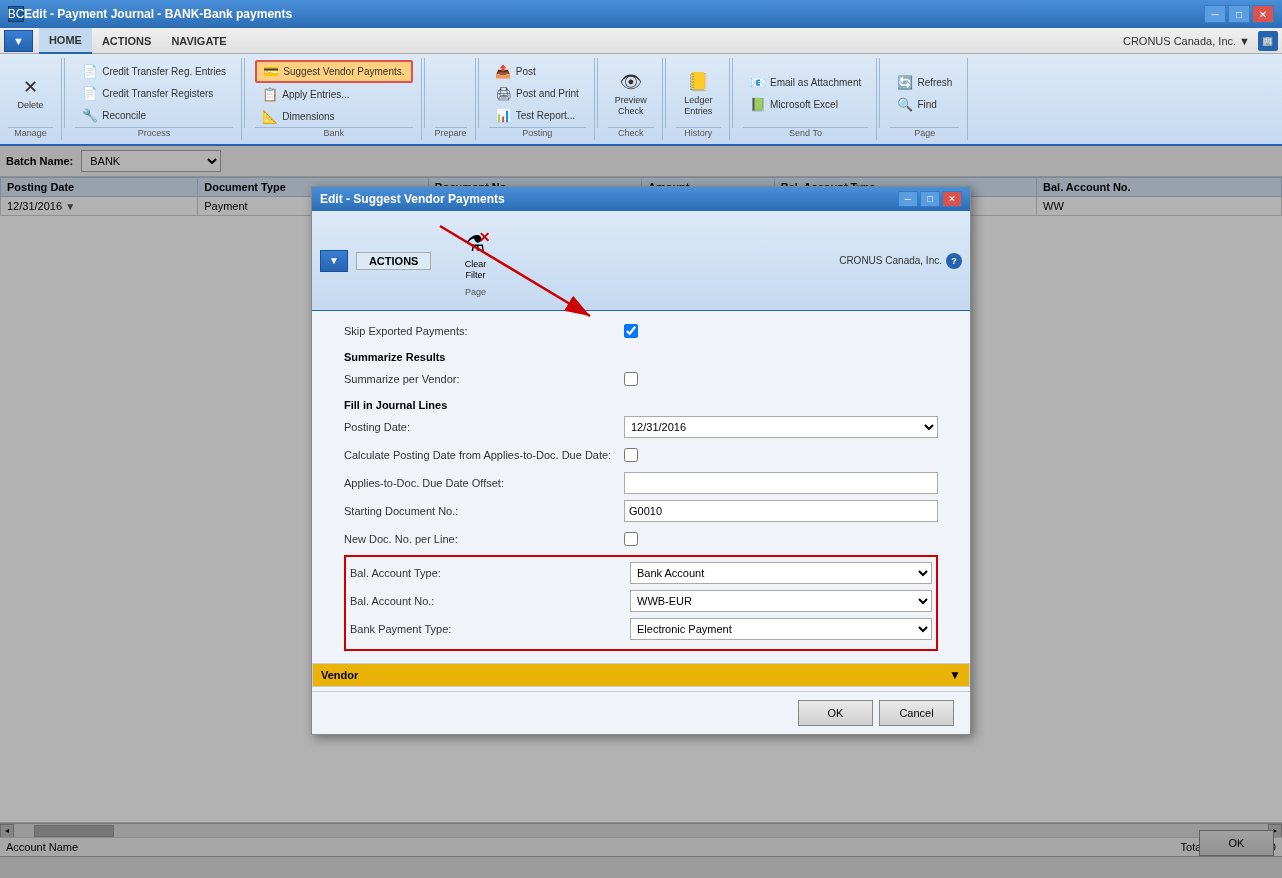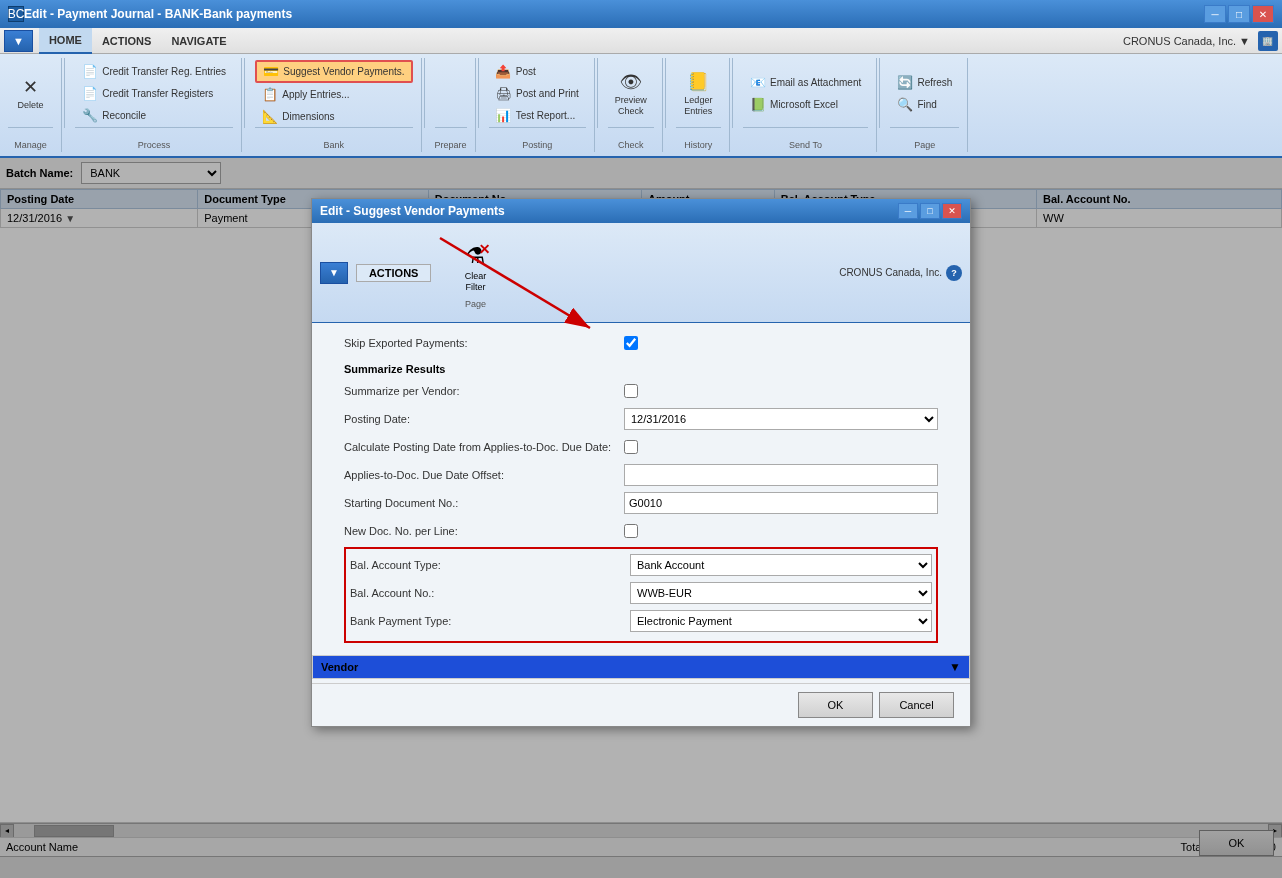--- a/index.html
+++ b/index.html
@@ -78,21 +78,21 @@
       flex-direction: column;
       align-items: flex-start;
       min-width: 60px;
     }
     .ribbon-group-label {
       font-size: 9px;
       color: #555;
       text-align: center;
       width: 100%;
       margin-top: auto;
-      padding-top: 12px;
+      padding-top: 0;
       border-top: 1px solid #a0b8d0;
     }
     .ribbon-buttons { display: flex; gap: 2px; flex: 1; align-items: center; }
     .ribbon-btn {
       display: flex; flex-direction: column; align-items: center;
       padding: 3px 6px;
       cursor: pointer;
       border: 1px solid transparent;
       border-radius: 2px;
       font-size: 10px; color: #333;
@@ -243,21 +243,21 @@
       font-size: 10px;
     }
 
     .section-header {
       font-size: 11px; font-weight: bold; color: #000;
       margin: 8px 0 4px 0;
     }
 
     
     .vendor-section {
-      border: 1px solid #ccc; background: #1d4ed8;
+      border: 1px solid #ccc; background: #eab308;
       margin: 4px 0; padding: 4px 8px;
       display: flex; align-items: center; justify-content: space-between;
       cursor: pointer;
     }
     .vendor-section-label { font-size: 11px; font-weight: 600; }
 
     
     .modal-footer {
       display: flex; justify-content: flex-end; gap: 6px;
       padding: 8px 16px; border-top: 1px solid #ccc;
@@ -600,20 +600,21 @@
               </div>
 
               <div class="section-header">Summarize Results</div>
 
               <div class="form-row">
                 <span class="form-label">Summarize per Vendor:</span>
                 <input type="checkbox" class="form-checkbox" style="">
               </div>
 
 
+              <div class="section-header">Fill in Journal Lines</div>
 
               <div class="form-row">
                 <span class="form-label">Posting Date:</span>
                 <div class="date-select-wrapper">
                   <select class="date-select">
                     <option>12/31/2016</option>
                   </select>
                 </div>
               </div>
 

